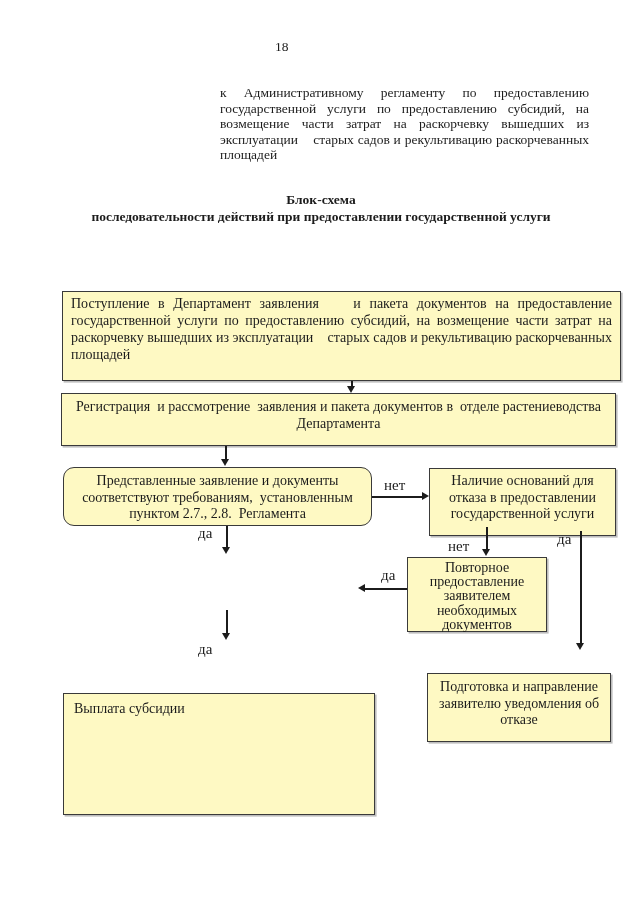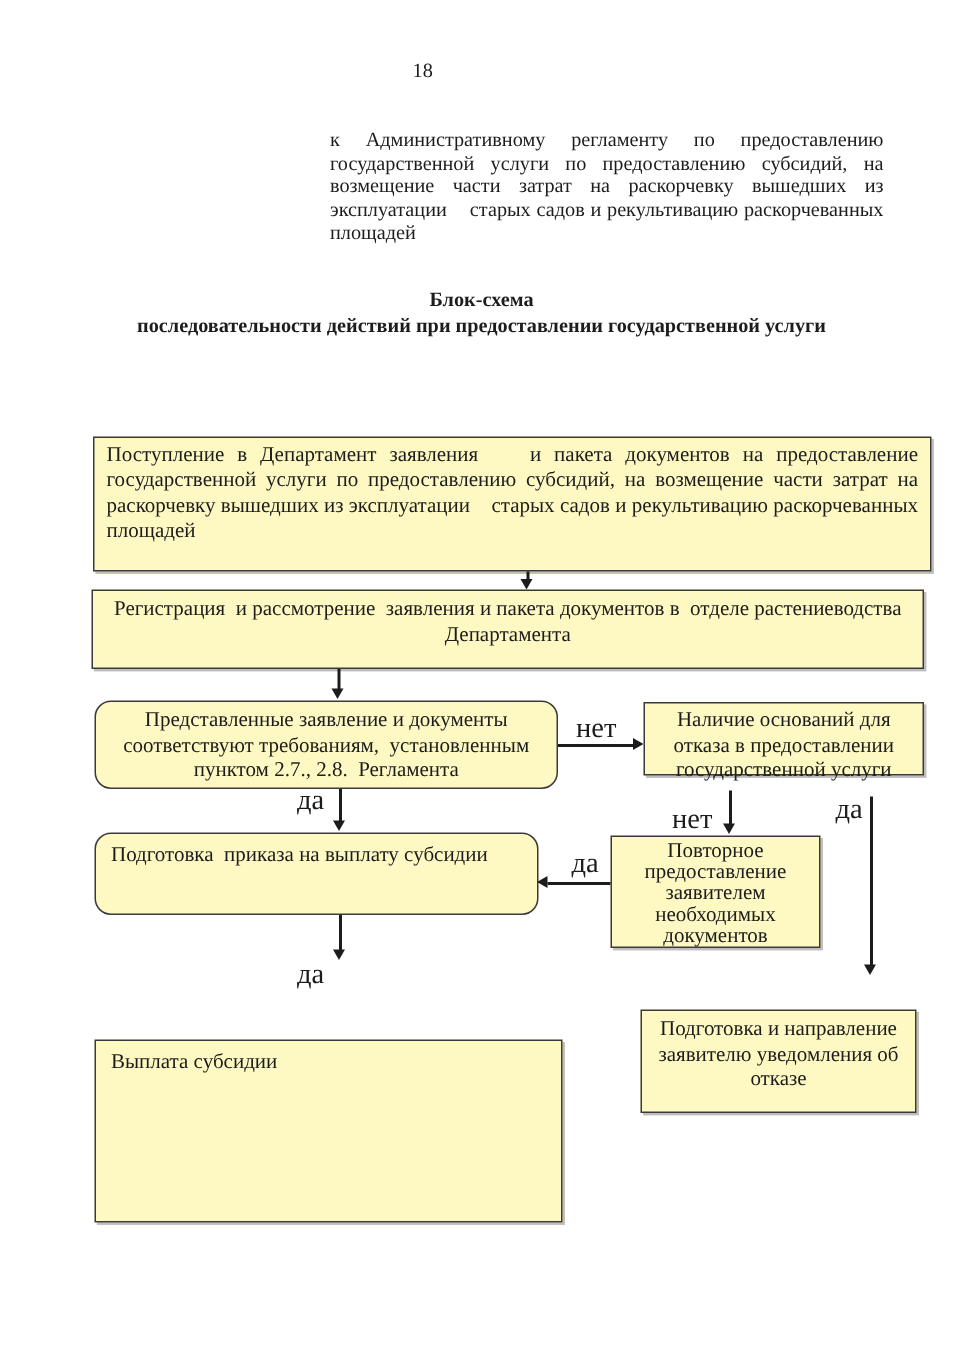--- a/index.html
+++ b/index.html
@@ -42,21 +42,21 @@
     border-top: 4.5px solid transparent;
     border-bottom: 4.5px solid transparent;
     border-left: 7px solid #1c1c1c;
   }
   .ah-left {
     position: absolute; width: 0; height: 0;
     border-top: 4.5px solid transparent;
     border-bottom: 4.5px solid transparent;
     border-right: 7px solid #1c1c1c;
   }
-  .lbl { position: absolute; font-size: 19px; line-height: 15px; }
+  .lbl { position: absolute; font-size: 15px; line-height: 15px; }
 </style>
 </head>
 <body>
 
 <div class="page">
 
   <div class="abs txt" style="left:275px; top:38px;">18</div>
 
   <div class="abs" style="left:220px; top:85px; width:369px;">
     <div class="txt justify" style="line-height:15.6px;">к Административному регламенту по предоставлению государственной услуги по предоставлению субсидий, на возмещение части затрат на раскорчевку вышедших из эксплуатации    старых садов и рекультивацию раскорчеванных площадей</div>
@@ -69,25 +69,24 @@
 
   <div class="box sq justify" style="left:62px; top:291px; width:559px; height:90px; padding:3px 8px;">Поступление в Департамент заявления    и пакета документов на предоставление государственной услуги по предоставлению субсидий, на возмещение части затрат на раскорчевку вышедших из эксплуатации    старых садов и рекультивацию раскорчеванных площадей</div>
 
   <div class="box sq center" style="left:61px; top:393px; width:555px; height:53px; padding-top:4px;">Регистрация  и рассмотрение  заявления и пакета документов в  отделе растениеводства
 Департамента</div>
 
   <div class="box rounded center" style="left:63px; top:467px; width:309px; height:59px; padding-top:5px; line-height:16.5px;">Представленные заявление и документы
 соответствуют требованиям,  установленным
 пунктом 2.7., 2.8.  Регламента</div>
 
-  <div class="box sq center" style="left:429px; top:468px; width:187px; height:49px; padding-top:4px; line-height:16.5px;">Наличие оснований для
+  <div class="box sq center" style="left:429px; top:468px; width:187px; height:68px; padding-top:4px; line-height:16.5px;">Наличие оснований для
 отказа в предоставлении
 государственной услуги</div>
 
-  <div class="box rounded" style="left:63px; top:555px; width:296px; height:55px; padding:6px 10px;">Подготовка  приказа на выплату субсидии</div>
 
   <div class="box sq center" style="left:407px; top:557px; width:140px; height:75px; padding-top:3px; line-height:14.2px;">Повторное
 предоставление
 заявителем
 необходимых
 документов</div>
 
   <div class="box sq" style="left:63px; top:665px; width:312px; height:122px; padding:6px 10px;margin-top:28px;">Выплата субсидии</div>
 
   <div class="box sq center" style="left:427px; top:673px; width:184px; height:69px; padding-top:5px; line-height:16.5px;">Подготовка и направление

